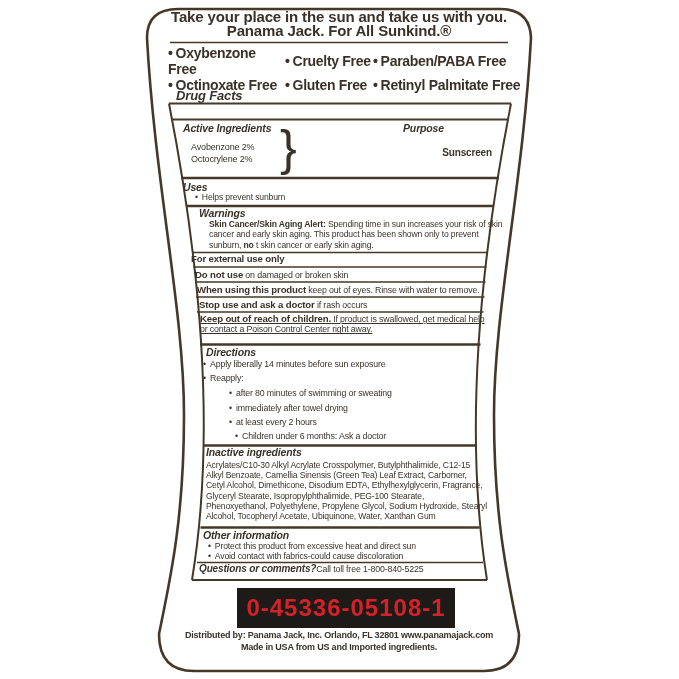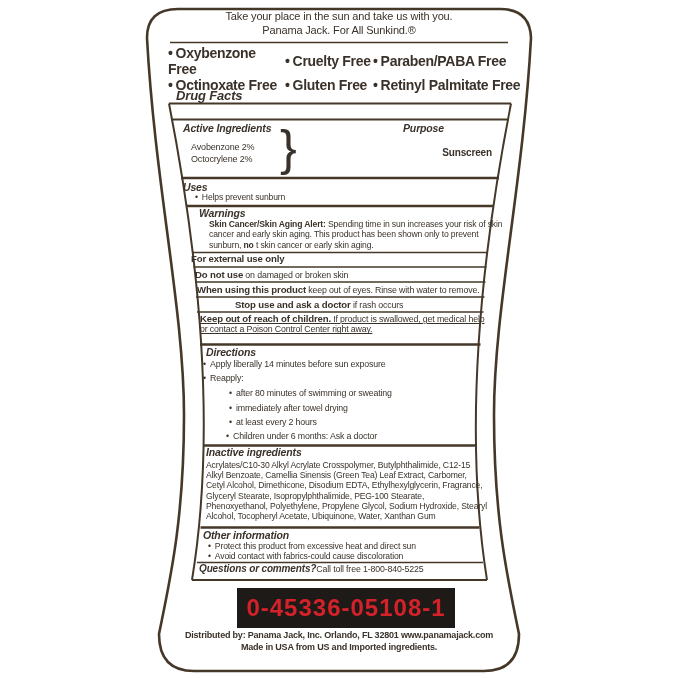--- a/index.html
+++ b/index.html
@@ -3,21 +3,21 @@
 <meta charset="utf-8">
 <style>
   html,body{margin:0;padding:0;background:#ffffff;}
   .stage{position:relative;width:679px;height:679px;background:#ffffff;
          font-family:"Liberation Sans",sans-serif;color:#3a322a;overflow:hidden;
          letter-spacing:-0.15px;}
   .stage svg{position:absolute;left:0;top:0;z-index:0;}
   .abs{position:absolute;z-index:1;}
   
   .tagline{left:150px;top:10px;width:378px;text-align:center;
-           font-size:11px;font-weight:normal;line-height:13.5px;}
+           font-size:15px;font-weight:bold;line-height:13.5px;}
   .claims{left:168px;top:49px;display:grid;grid-template-columns:117px 88px 160px;
           grid-auto-rows:24px;align-items:center;font-size:14px;font-weight:bold;
           letter-spacing:-0.3px;}
   .claim::before{content:"•";margin-right:3px;}
   
   .df-title{left:176px;top:88px;font-size:13px;font-weight:bold;font-style:italic;}
   .sec-head{font-size:10.5px;font-weight:bold;font-style:italic;}
   .body-t{font-size:8.6px;line-height:10.4px;}
   .lead{font-weight:bold;font-size:9.6px;}
   .ai-head{left:183px;top:122px;}
@@ -27,30 +27,30 @@
   .sunscreen{left:380px;top:147px;width:112px;text-align:right;font-size:10px;font-weight:bold;}
   .uses-head{left:183px;top:181px;}
   .uses-b{left:195px;top:192px;}
   .blt::before{content:"•";margin-right:4px;}
   .warn-head{left:199px;top:207px;}
   .alert{left:209px;top:219px;width:295px;}
   .ext{left:191px;top:253px;font-size:9.6px;font-weight:bold;}
   .stmt{font-size:8.8px;}
   .s1{left:195px;top:269px;}
   .s2{left:197px;top:284px;}
-  .s3{left:199px;top:299px;margin-left:36px;}
+  .s3{left:199px;top:299px;}
   .s4{left:200px;top:314px;width:293px;line-height:10.4px;text-decoration:underline;}
   .dir-head{left:206px;top:346px;}
   .dirb{font-size:8.8px;}
   .d1{left:203px;top:359px;}
   .d2{left:203px;top:373px;}
   .d3{left:229px;top:388px;}
   .d4{left:229px;top:402.5px;}
   .d5{left:229px;top:417px;}
-  .d6{left:199px;top:431px;padding-left:27px;}
+  .d6{left:208px;top:431px;padding-left:27px;}
   .inact-head{left:206px;top:446px;}
   .inact{left:206px;top:460px;width:281px;font-size:8.6px;line-height:10.2px;}
   .other-head{left:203px;top:529px;}
   .o1{left:208px;top:540.5px;}
   .o2{left:208px;top:550.5px;}
   .qrow{left:199px;top:563px;display:flex;align-items:baseline;gap:0;}
   .q-head{font-size:10px;font-weight:bold;font-style:italic;}
   .q-txt{font-size:8.8px;}
   .barcode{left:237px;top:588px;width:218px;height:40px;background:#1d1a17;
            display:flex;align-items:center;justify-content:center;}

